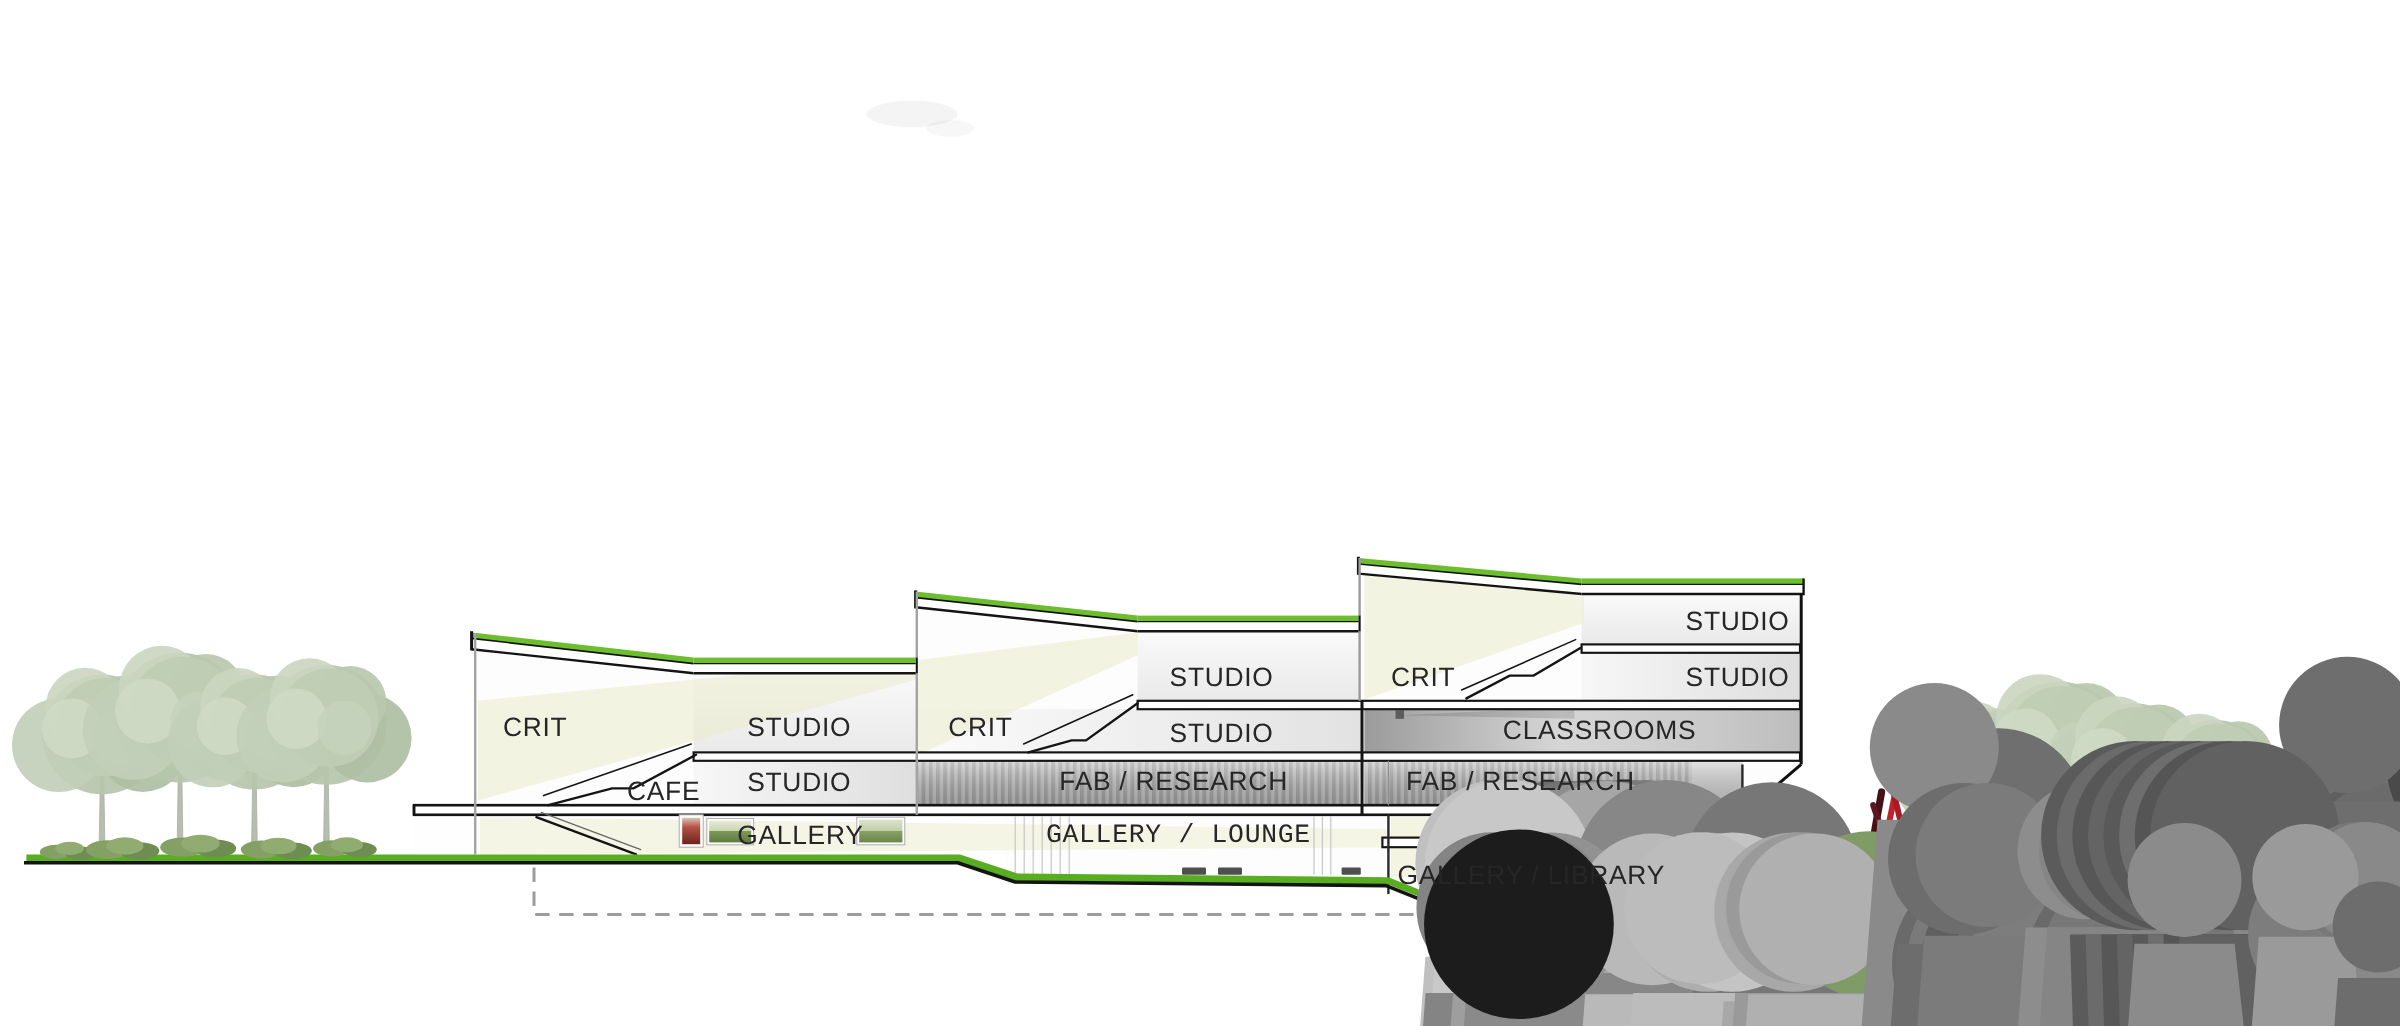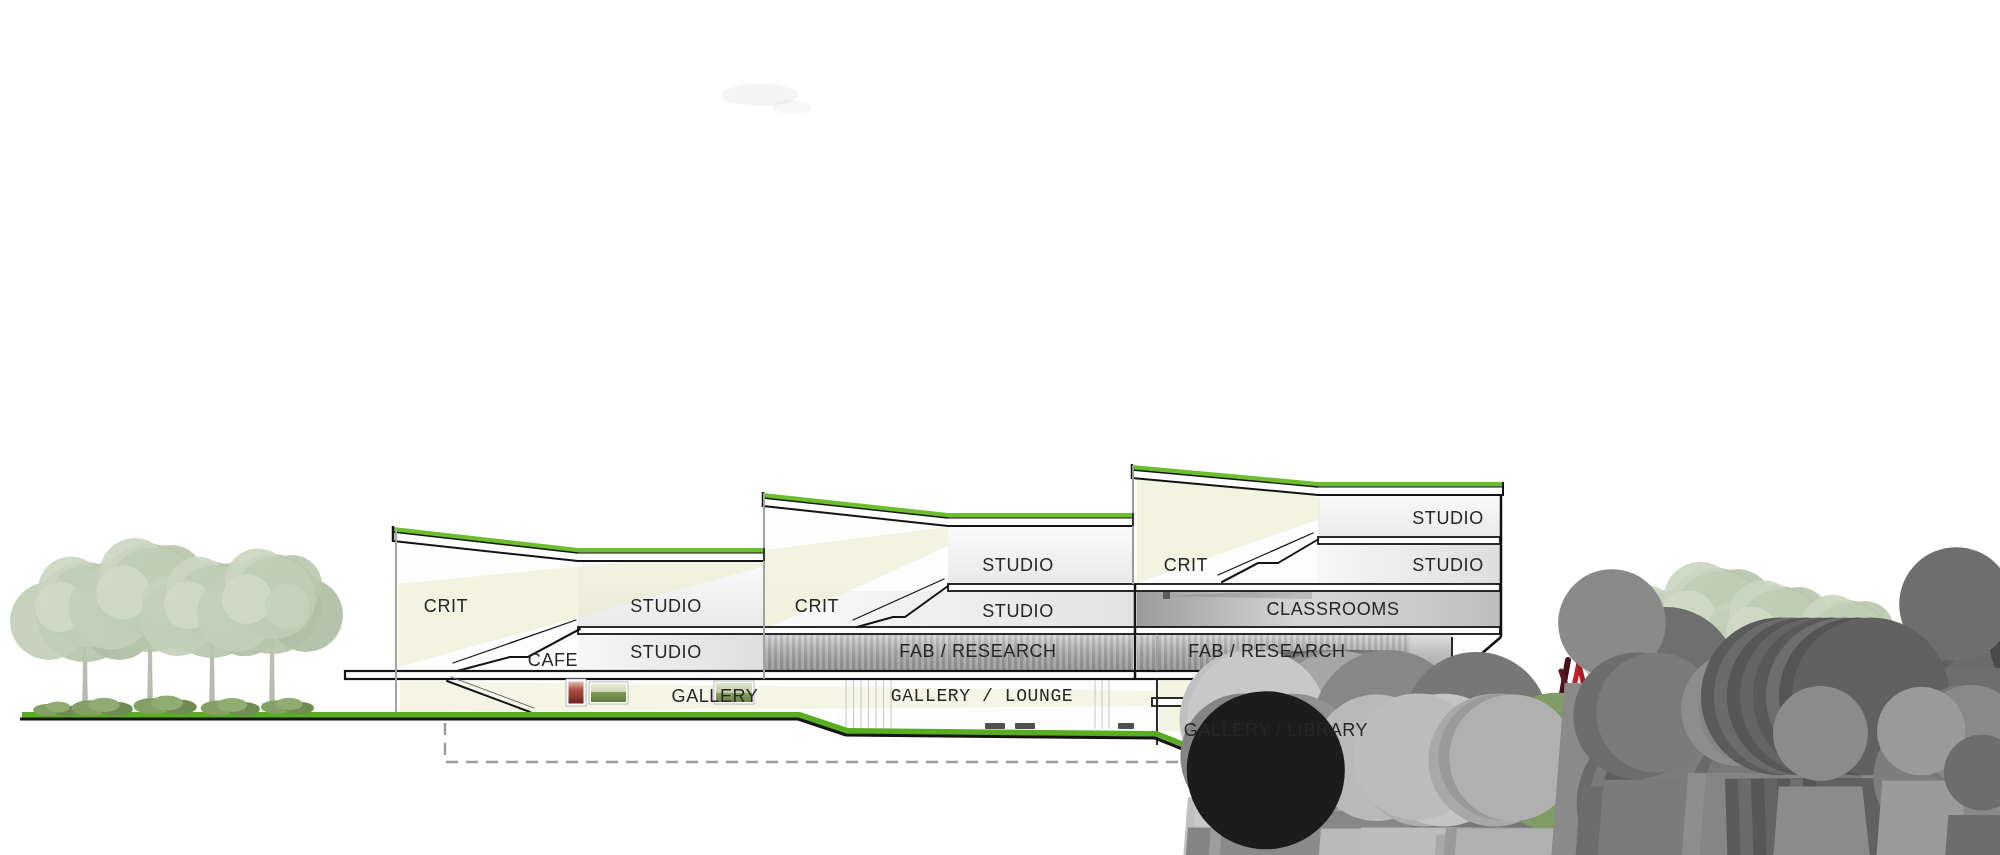--- a/index.html
+++ b/index.html
@@ -1,19 +1,19 @@
 <!DOCTYPE html>
 <html><head>
 <meta charset="utf-8">
 <style>
   html,body{margin:0;padding:0;background:#ffffff;}
   #stage{position:relative;width:2000px;height:855px;background:#ffffff;overflow:hidden;
          font-family:"Liberation Sans",sans-serif;}
   #stage svg{position:absolute;left:0;top:0;}
-  .lbl{position:absolute;transform:translate(-50%,-50%);font-size:18px;color:#262626;
+  .lbl{position:absolute;transform:translate(-50%,-50%);font-size:22px;color:#262626;
        letter-spacing:.6px;white-space:nowrap;font-family:"Liberation Sans",sans-serif;}
 </style>
 </head>
 <body>
 
 <div id="stage">
 <svg width="2000" height="855" viewBox="0 0 2000 855">
   <defs>
     <linearGradient id="gV1" x1="0" y1="0" x2="0" y2="1">
       <stop offset="0" stop-color="#fafafa"></stop>
@@ -465,16 +465,16 @@
   <div class="lbl" style="left:817px;top:606px;">CRIT</div>
   <div class="lbl" style="left:1018px;top:565px;">STUDIO</div>
   <div class="lbl" style="left:1018px;top:611px;">STUDIO</div>
   <div class="lbl" style="left:978px;top:651px;">FAB / RESEARCH</div>
   <div class="lbl" style="left:1186px;top:565px;">CRIT</div>
   <div class="lbl" style="left:1448px;top:518px;">STUDIO</div>
   <div class="lbl" style="left:1448px;top:565px;">STUDIO</div>
   <div class="lbl" style="left:1333px;top:609px;">CLASSROOMS</div>
   <div class="lbl" style="left:1267px;top:651px;">FAB / RESEARCH</div>
   <div class="lbl" style="left:553px;top:660px;">CAFE</div>
-  <div class="lbl" style="left:667px;top:696px;margin-left:48px;">GALLERY</div>
+  <div class="lbl" style="left:667px;top:696px;">GALLERY</div>
   <div class="lbl" style="left:982px;top:696px;font-family:Liberation Mono, monospace;">GALLERY / LOUNGE</div>
   <div class="lbl" style="left:1276px;top:714px;margin-top:16px;">GALLERY / LIBRARY</div>
 </div>
 
 </body></html>

